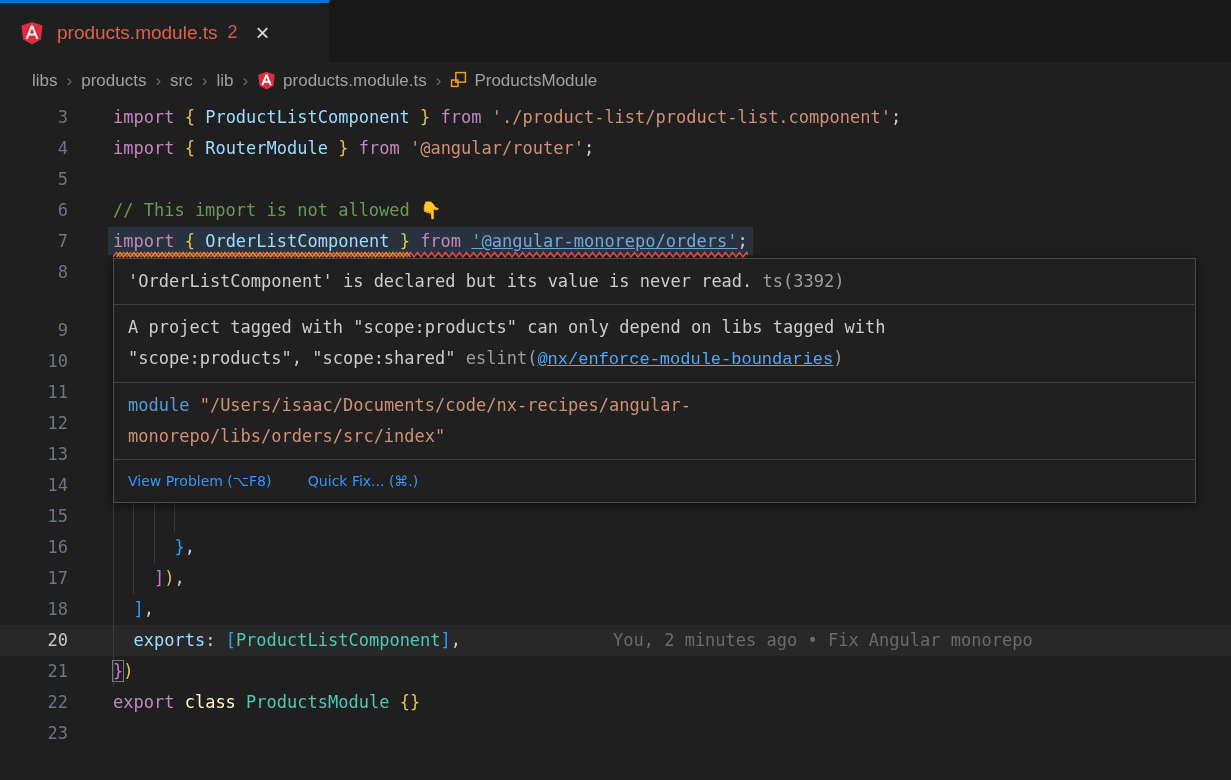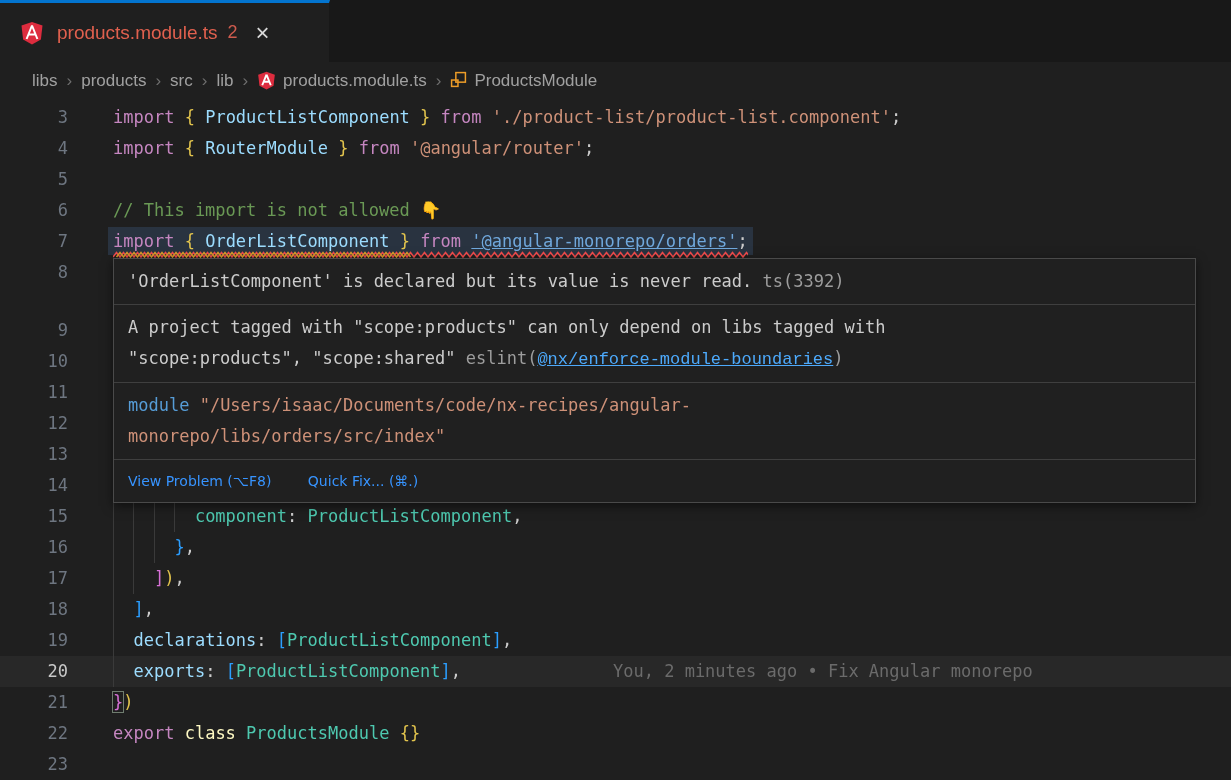--- a/index.html
+++ b/index.html
@@ -168,37 +168,32 @@
         <div class="code-line">
           <span class="gutter">13</span>
           <span class="content"></span>
         </div>
         <div class="code-line">
           <span class="gutter">14</span>
           <span class="content"></span>
         </div>
         <div class="code-line">
           <span class="gutter">15</span>
-          <span class="content"><span class="tok-pl">        </span><span class="tok-cls">component</span><span class="tok-pl">: </span><span class="tok-cls">ProductListComponent</span><span class="tok-pl">,</span></span>
         </div>
         <div class="code-line">
           <span class="gutter">16</span>
           <span class="content"><span class="tok-pl">      </span><span class="tok-bblue">}</span><span class="tok-pl">,</span></span>
         </div>
         <div class="code-line">
           <span class="gutter">17</span>
           <span class="content"><span class="tok-pl">    </span><span class="tok-bpink">]</span><span class="tok-bgold">)</span><span class="tok-pl">,</span></span>
         </div>
         <div class="code-line">
           <span class="gutter">18</span>
           <span class="content"><span class="tok-pl">  </span><span class="tok-bblue">]</span><span class="tok-pl">,</span></span>
-        </div>
-        <div class="code-line">
-          <span class="gutter">19</span>
-          <span class="content"><span class="tok-pl">  </span><span class="tok-ident">declarations</span><span class="tok-pl">: </span><span class="tok-bblue">[</span><span class="tok-cls">ProductListComponent</span><span class="tok-bblue">]</span><span class="tok-pl">,</span></span>
         </div>
         <div class="code-line current">
           <span class="gutter active">20</span>
           <span class="content"><span class="tok-pl">  </span><span class="tok-ident">exports</span><span class="tok-pl">: </span><span class="tok-bblue">[</span><span class="tok-cls">ProductListComponent</span><span class="tok-bblue">]</span><span class="tok-pl">,</span></span>
           <span class="blame">You, 2 minutes ago • Fix Angular monorepo</span>
         </div>
         <div class="code-line">
           <span class="gutter">21</span>
           <span class="content"><span class="tok-bpink tok-boxed">}</span><span class="tok-bgold">)</span></span>
         </div>

